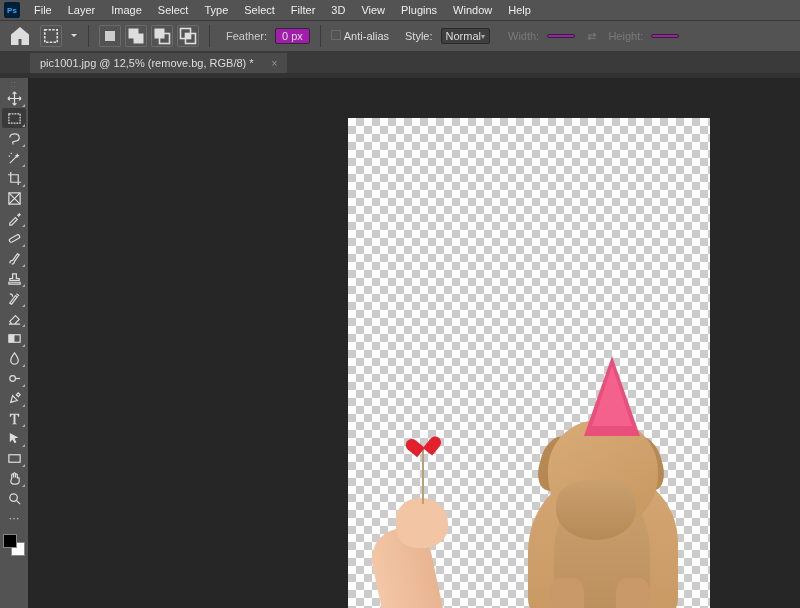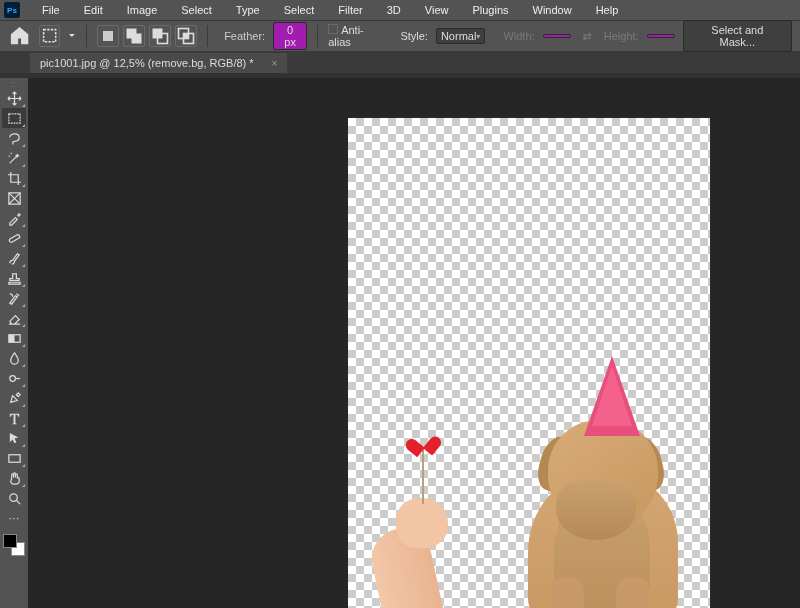--- a/index.html
+++ b/index.html
@@ -1,17 +1,17 @@
 <!DOCTYPE html>
 <html><head>
 <meta charset="utf-8">
 <style>
 *{margin:0;padding:0;box-sizing:border-box;font-family:"Segoe UI",Tahoma,sans-serif;font-size:11px;color:#ddd;user-select:none}
 body{width:800px;height:608px;background:#323232;overflow:hidden;position:relative}
-.menubar{height:20px;background:#535353;display:flex;align-items:center;padding-left:4px;gap:8px}
+.menubar{height:20px;background:#535353;display:flex;align-items:center;padding-left:4px;gap:0}
 .ps-logo{width:16px;height:16px;background:#001e36;border-radius:2px;display:flex;align-items:center;justify-content:center;margin-right:6px;color:#31a8ff;font-size:8px;font-weight:bold}
 .menu-item{padding:3px 8px;cursor:default;color:#eee}
 .optbar{height:31px;background:#535353;display:flex;align-items:center;padding:0 8px;gap:8px;border-top:1px solid #3a3a3a}
 .home-btn{width:24px;height:24px;display:flex;align-items:center;justify-content:center}
 .opt-icon{width:22px;height:22px;border:1px solid #6a6a6a;display:flex;align-items:center;justify-content:center;border-radius:2px}
 .opt-sep{width:1px;height:22px;background:#3a3a3a;margin:0 2px}
 .feather-label{color:#ccc;margin-left:6px}
 .feather-val{background:#a21caf;border:1px solid #2a2a2a;padding:1px 6px;border-radius:2px;min-width:34px;text-align:center}
 .chk{width:10px;height:10px;border:1px solid #6a6a6a;margin-right:3px;display:inline-block}
 .dim{color:#7a7a7a}
@@ -57,21 +57,21 @@
 .iconstroke{stroke:#ddd;fill:none;stroke-width:1.3}
 .iconfill{fill:#ddd}
 .dots{width:12px;height:8px;color:#888;letter-spacing:1px;line-height:4px;font-size:7px;text-align:center}
 </style>
 </head>
 <body>
 
 <div class="menubar">
   <div class="ps-logo">Ps</div>
   <div class="menu-item">File</div>
-  <div class="menu-item">Edit</div>
+  <div class="menu-item">Layer</div>
   <div class="menu-item">Image</div>
   <div class="menu-item">Select</div>
   <div class="menu-item">Type</div>
   <div class="menu-item">Select</div>
   <div class="menu-item">Filter</div>
   <div class="menu-item">3D</div>
   <div class="menu-item">View</div>
   <div class="menu-item">Plugins</div>
   <div class="menu-item">Window</div>
   <div class="menu-item">Help</div>
@@ -124,21 +124,20 @@
   <span style="margin-left:8px">Style:</span>
   <div class="style-sel">
     <span>Normal</span>
     <span class="chev">▾</span>
   </div>
   <span class="dim" style="margin-left:10px">Width:</span>
   <span class="feather-val dim" style="min-width:28px"></span>
   <span class="dim" style="margin:0 4px">⇄</span>
   <span class="dim">Height:</span>
   <span class="feather-val dim" style="min-width:28px"></span>
-  <button class="mask-btn">Select and Mask...</button>
 </div>
 
 <div class="tabbar">
   <div class="doc-tab">
     <span>pic1001.jpg @ 12,5% (remove.bg, RGB/8) *</span>
     <span class="tab-x">×</span>
   </div>
 </div>
 
 <div class="toolbar">

